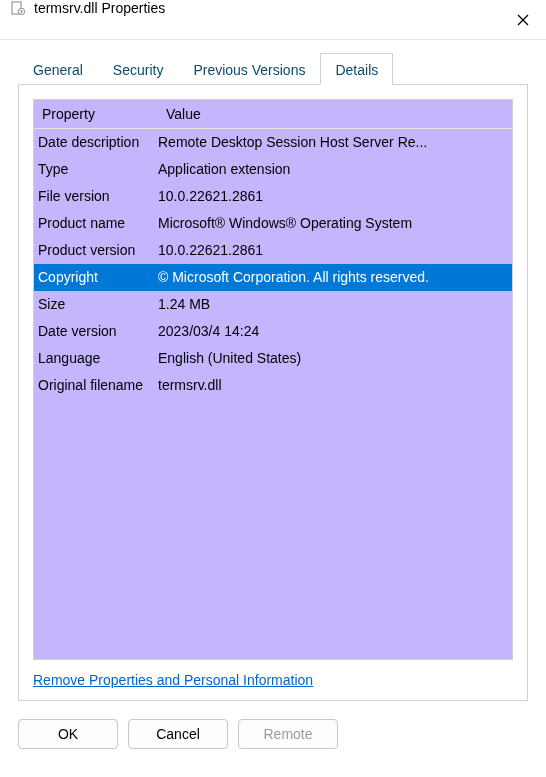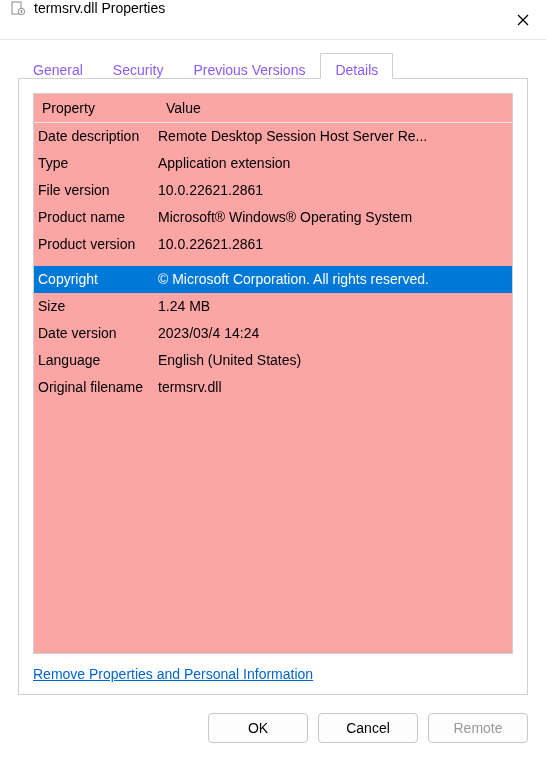--- a/index.html
+++ b/index.html
@@ -30,23 +30,23 @@
       display: flex; align-items: center; justify-content: center;
       cursor: pointer;
     }
     .content { padding: 12px 18px 0 18px; }
     .tabs {
       display: flex;
       border-bottom: 1px solid #d0d0d0;
       gap: 0;
     }
     .tab {
-      padding: 8px 14px 0 14px;
-      font-size: 14px;
-      color: #8b5cf6;
+      padding: 8px 14px 6px 14px;
+      font-size: 14px;
+      color: #0c4a6e;
       cursor: pointer;
       border: 1px solid transparent;
       border-bottom: none;
       position: relative;
       top: 1px;
     }
     .tab.active {
       border-color: #d0d0d0;
       border-bottom: 1px solid #fff;
       background: #fff;
@@ -56,21 +56,21 @@
       border-top: none;
       padding: 14px 14px 12px 14px;
       height: 616px;
       display: flex;
       flex-direction: column;
     }
     .grid {
       border: 1px solid #d0d0d0;
       flex: 1;
       overflow: hidden;
-      background: #fca5a5;
+      background: #c4b5fd;
     }
     .grid-header {
       display: flex;
       border-bottom: 1px solid #e6e6e6;
     }
     .grid-header .col {
       padding: 6px 8px;
       font-size: 14px;
       color: #000;
     }
@@ -82,31 +82,30 @@
       padding: 6px 10px 6px 10px;
     }
     .row {
       display: flex;
       padding: 4px 0 4px 4px;
       font-size: 14px;
       line-height: 19px;
     }
     .row .rc1 { width: 120px; flex-shrink: 0; white-space: nowrap; overflow: hidden; text-overflow: ellipsis; }
     .row .rc2 { flex: 1; white-space: nowrap; overflow: hidden; text-overflow: ellipsis; padding-right: 6px; }
-    .row.selected { background: #0078d7; color: #fff; margin-top: 8px; }
+    .row.selected { background: #0078d7; color: #fff; }
     .link-area { padding-top: 12px; }
     .link {
       color: #0066cc;
       text-decoration: underline;
       cursor: pointer;
       font-size: 14px;
     }
     .button-row {
       display: flex;
-      justify-content: flex-end;
       gap: 10px;
       padding: 18px 18px 0 18px;
     }
     .btn {
       min-width: 100px;
       height: 30px;
       border: 1px solid #c8c8c8;
       background: #fdfdfd;
       border-radius: 4px;
       font-size: 14px;

